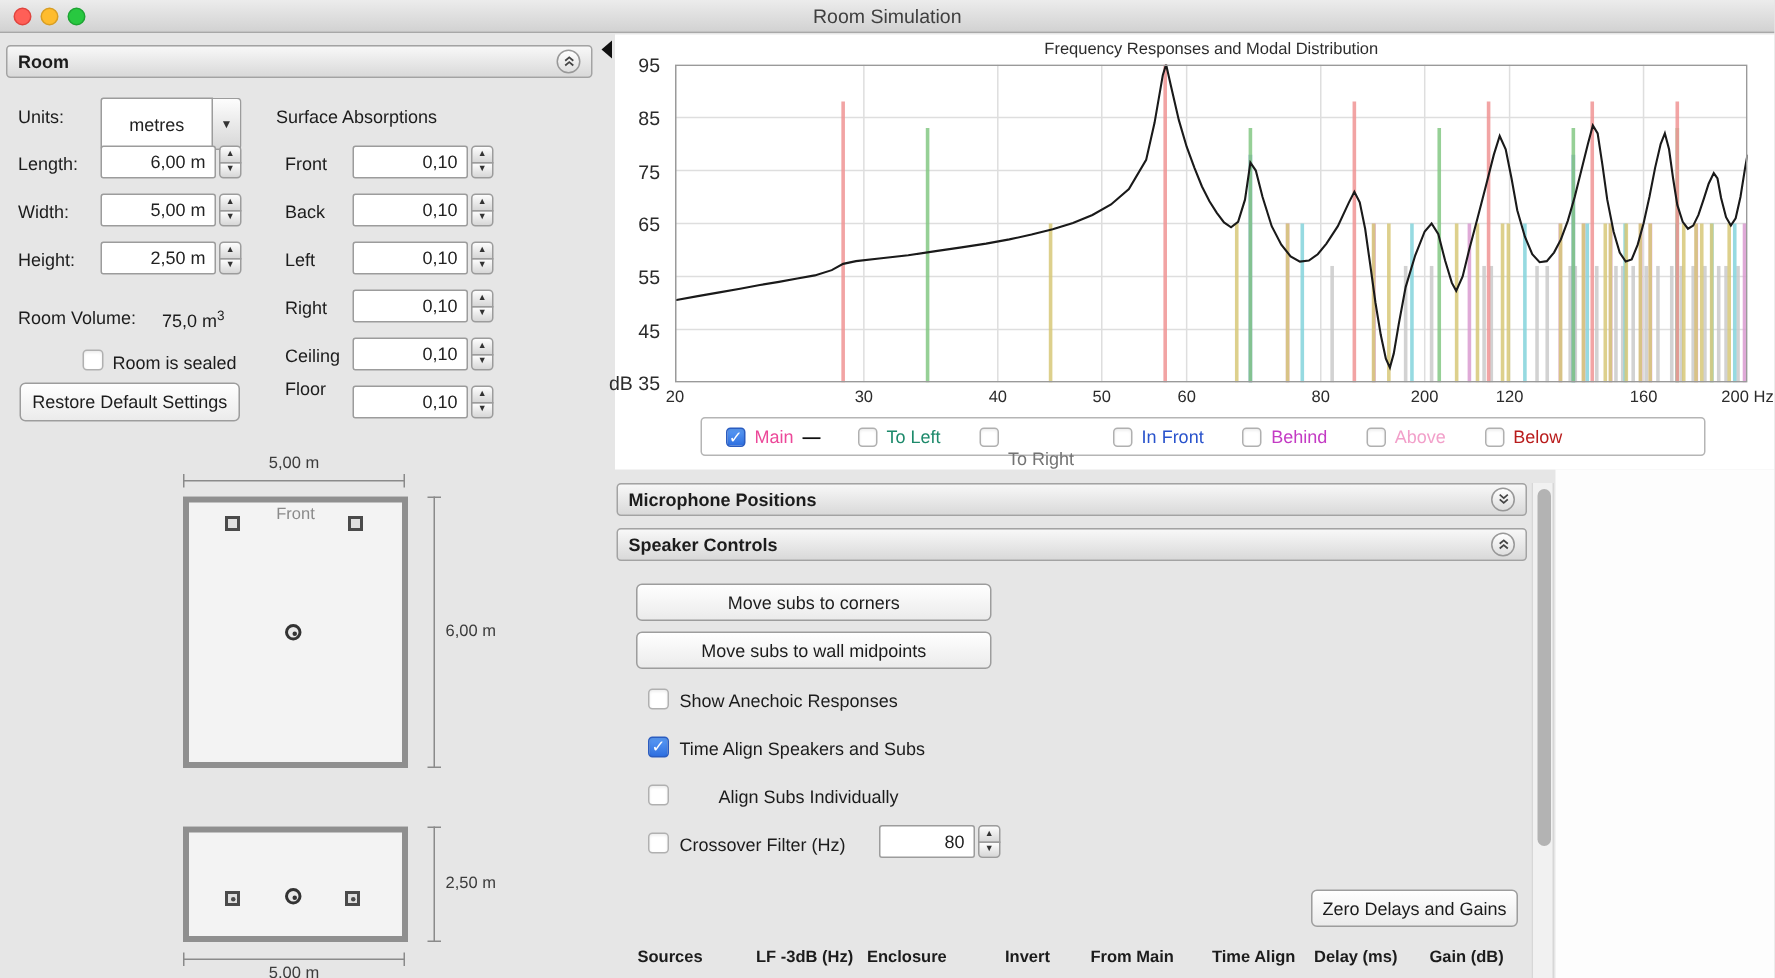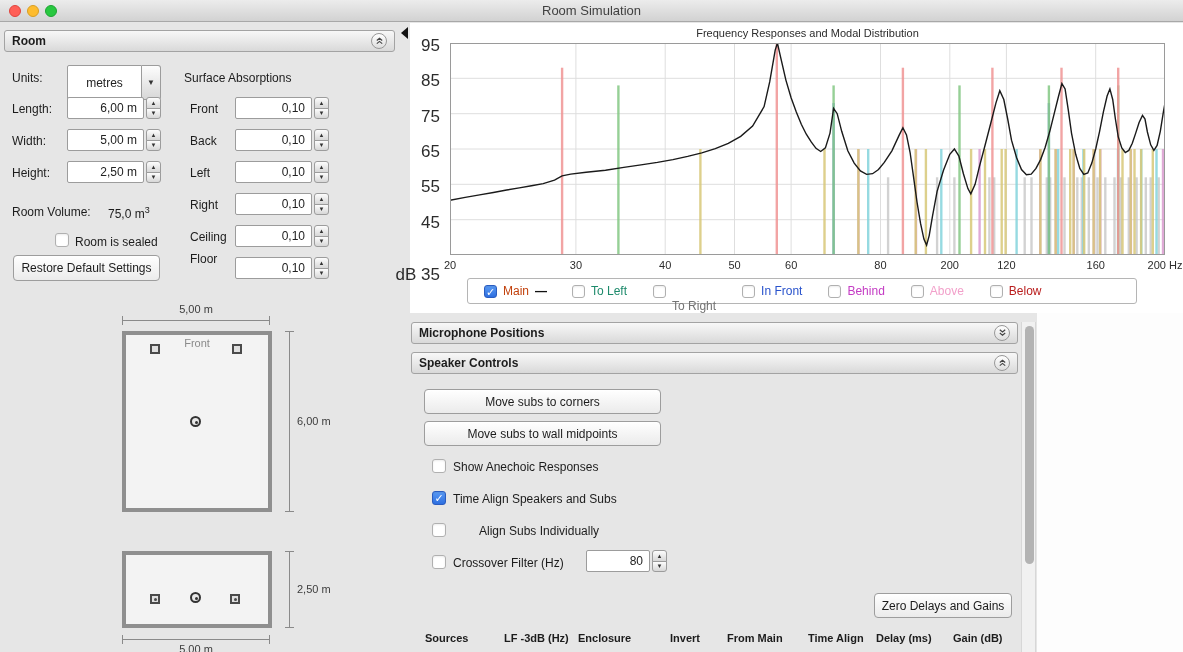--- a/index.html
+++ b/index.html
@@ -67,21 +67,21 @@
   .spk.dot::after { content:""; position:absolute; left:2px; top:2px; width:3px; height:3px;
     background:#4a4a4a; border-radius:50%; }
   .listener { position:absolute; width:11px; height:11px; border:2px solid #333; border-radius:50%; background:#e8e8e8; }
   .listener::after { content:""; position:absolute; left:2.5px; top:2.5px; width:3px; height:3px;
     background:#333; border-radius:50%; }
 
   
   .chartwrap { position:absolute; left:410px; top:23px; width:773px; height:290px; background:#fff; }
   .ctitle { position:absolute; left:450px; top:27px; width:715px; text-align:center; font-size:11px; color:#2c2c2c; }
   #plot { position:absolute; left:450px; top:43px; width:715px; height:212px; }
-  .ytick { position:absolute; right:5px; font-size:17px; color:#2c2c2c; white-space:nowrap; }
+  .ytick { position:absolute; right:5px; font-size:13px; color:#2c2c2c; white-space:nowrap; }
   #ylabels { position:absolute; left:402px; top:0; width:43px; height:290px; }
   .xtick { position:absolute; top:259px; transform:translateX(-50%); font-size:11px; color:#2c2c2c; white-space:nowrap; }
   .legendbox { position:absolute; left:467px; top:278px; width:670px; height:26px; background:#fff;
     border:1px solid #b5b5b5; border-radius:3px; display:flex; align-items:center; gap:26px; padding-left:16px; }
   .litem { display:flex; align-items:center; gap:6px; font-size:12px; white-space:nowrap; }
   .ldash { font-weight:bold; color:#111; letter-spacing:-1px; }
 
   .splitter-tri { position:absolute; left:401px; top:27px; width:0; height:0;
     border-top:6px solid transparent; border-bottom:6px solid transparent; border-right:7px solid #111; }
 
@@ -337,21 +337,21 @@
       <line x1="112.1" y1="212" x2="112.1" y2="24.7" stroke="#f09595" stroke-width="2.4" opacity="0.85"></line>
       <line x1="326.8" y1="212" x2="326.8" y2="0.0" stroke="#f09595" stroke-width="2.4" opacity="0.85"></line>
       <line x1="452.9" y1="212" x2="452.9" y2="24.7" stroke="#f09595" stroke-width="2.4" opacity="0.85"></line>
       <line x1="542.4" y1="212" x2="542.4" y2="24.7" stroke="#f09595" stroke-width="2.4" opacity="0.85"></line>
       <line x1="611.5" y1="212" x2="611.5" y2="24.7" stroke="#f09595" stroke-width="2.4" opacity="0.85"></line>
       <line x1="668.2" y1="212" x2="668.2" y2="24.7" stroke="#f09595" stroke-width="2.4" opacity="0.85"></line>
       <polyline points="0.0,157.2 15.2,154.4 29.6,151.9 43.4,149.5 56.6,147.0 69.3,144.9 81.5,142.7 93.2,140.6 104.5,137.1 112.1,132.9 120.7,131.1 136.1,129.3 155.5,127.2 173.8,124.4 191.0,121.9 207.4,119.4 222.9,116.6 237.7,113.4 251.8,109.9 265.3,105.6 278.3,100.3 290.7,93.3 302.6,83.0 314.1,63.6 319.7,38.9 325.2,7.1 327.4,0.0 330.6,14.1 335.9,37.1 341.1,54.8 346.3,68.9 351.3,81.3 356.3,91.2 361.2,98.9 366.0,105.3 370.7,108.5 375.4,104.9 380.0,90.1 383.6,65.4 387.2,70.7 391.7,88.3 397.8,107.8 404.2,120.1 410.4,127.9 416.6,131.4 422.6,130.7 428.5,126.5 434.3,119.4 441.9,107.8 449.3,91.9 452.9,84.8 456.5,91.9 460.1,109.5 463.6,134.3 467.0,159.0 470.5,180.2 473.9,196.1 476.6,202.1 479.2,192.6 482.5,173.1 487.1,148.4 493.5,127.2 499.8,111.3 504.4,106.0 508.9,113.1 513.4,130.7 517.9,145.6 520.8,150.9 525.1,141.3 529.4,123.7 535.0,102.5 540.5,81.3 545.9,60.1 549.8,47.7 553.8,56.5 557.7,76.0 561.5,97.2 566.6,114.8 571.5,126.5 576.4,131.8 581.2,131.1 586.0,125.4 590.6,116.6 595.2,104.2 599.8,88.3 604.2,70.7 608.6,53.0 611.9,40.6 615.1,45.9 618.3,67.1 621.5,90.1 625.7,111.3 629.8,125.4 633.8,131.4 637.8,130.0 641.8,120.1 645.7,106.0 649.6,88.3 653.4,68.9 657.1,53.0 659.9,45.9 662.7,56.5 665.4,76.0 668.2,93.6 671.8,104.9 675.3,109.5 678.8,107.4 682.3,100.3 685.7,90.1 689.1,79.5 692.5,72.4 695.0,76.0 697.4,89.0 700.7,101.8 703.9,107.4 707.1,102.5 710.3,88.3 713.4,68.9 715.0,60.1" fill="none" stroke="#1a1a1a" stroke-width="1.4"></polyline>
       <rect x="0.5" y="0.5" width="714" height="211" fill="none" stroke="#9a9a9a"></rect>
     </svg></div>
 <div id="ylabels">
-    <div class="ytick" style="top: 265px;">dB 35</div>
+    <div class="ytick" style="top: 248px;">dB 35</div>
     <div class="ytick" style="top: 212.667px;">45</div>
     <div class="ytick" style="top: 177.333px;">55</div>
     <div class="ytick" style="top: 142px;">65</div>
     <div class="ytick" style="top: 106.667px;">75</div>
     <div class="ytick" style="top: 71.3333px;">85</div>
     <div class="ytick" style="top: 36px;">95</div>
   </div>
 <div id="xlabels">
     <div class="xtick" style="left: 450px;">20</div>
     <div class="xtick" style="left: 575.905px;">30</div>
@@ -361,21 +361,21 @@
     <div class="xtick" style="left: 880.473px;">80</div>
     <div class="xtick" style="left: 949.764px;">200</div>
     <div class="xtick" style="left: 1006.38px;">120</div>
     <div class="xtick" style="left: 1095.71px;">160</div>
     <div class="xtick" style="left: 1165px;">200 Hz</div>
   </div>
 
 <div class="legendbox">
   <span class="litem">
     <span class="cb cbsm checked"></span>
-    <span style="color: #c2410c;">Main</span>
+    <span style="color: #ec4899;">Main</span>
     <span class="ldash">—</span>
   </span>
   <span class="litem">
     <span class="cb cbsm"></span>
     <span style="color: rgb(29, 138, 107);">To Left</span>
   </span>
   <span class="litem">
     <span class="cb cbsm"></span>
     <span style="color: #737373; margin-top: 30px;">To Right</span>
   </span>

